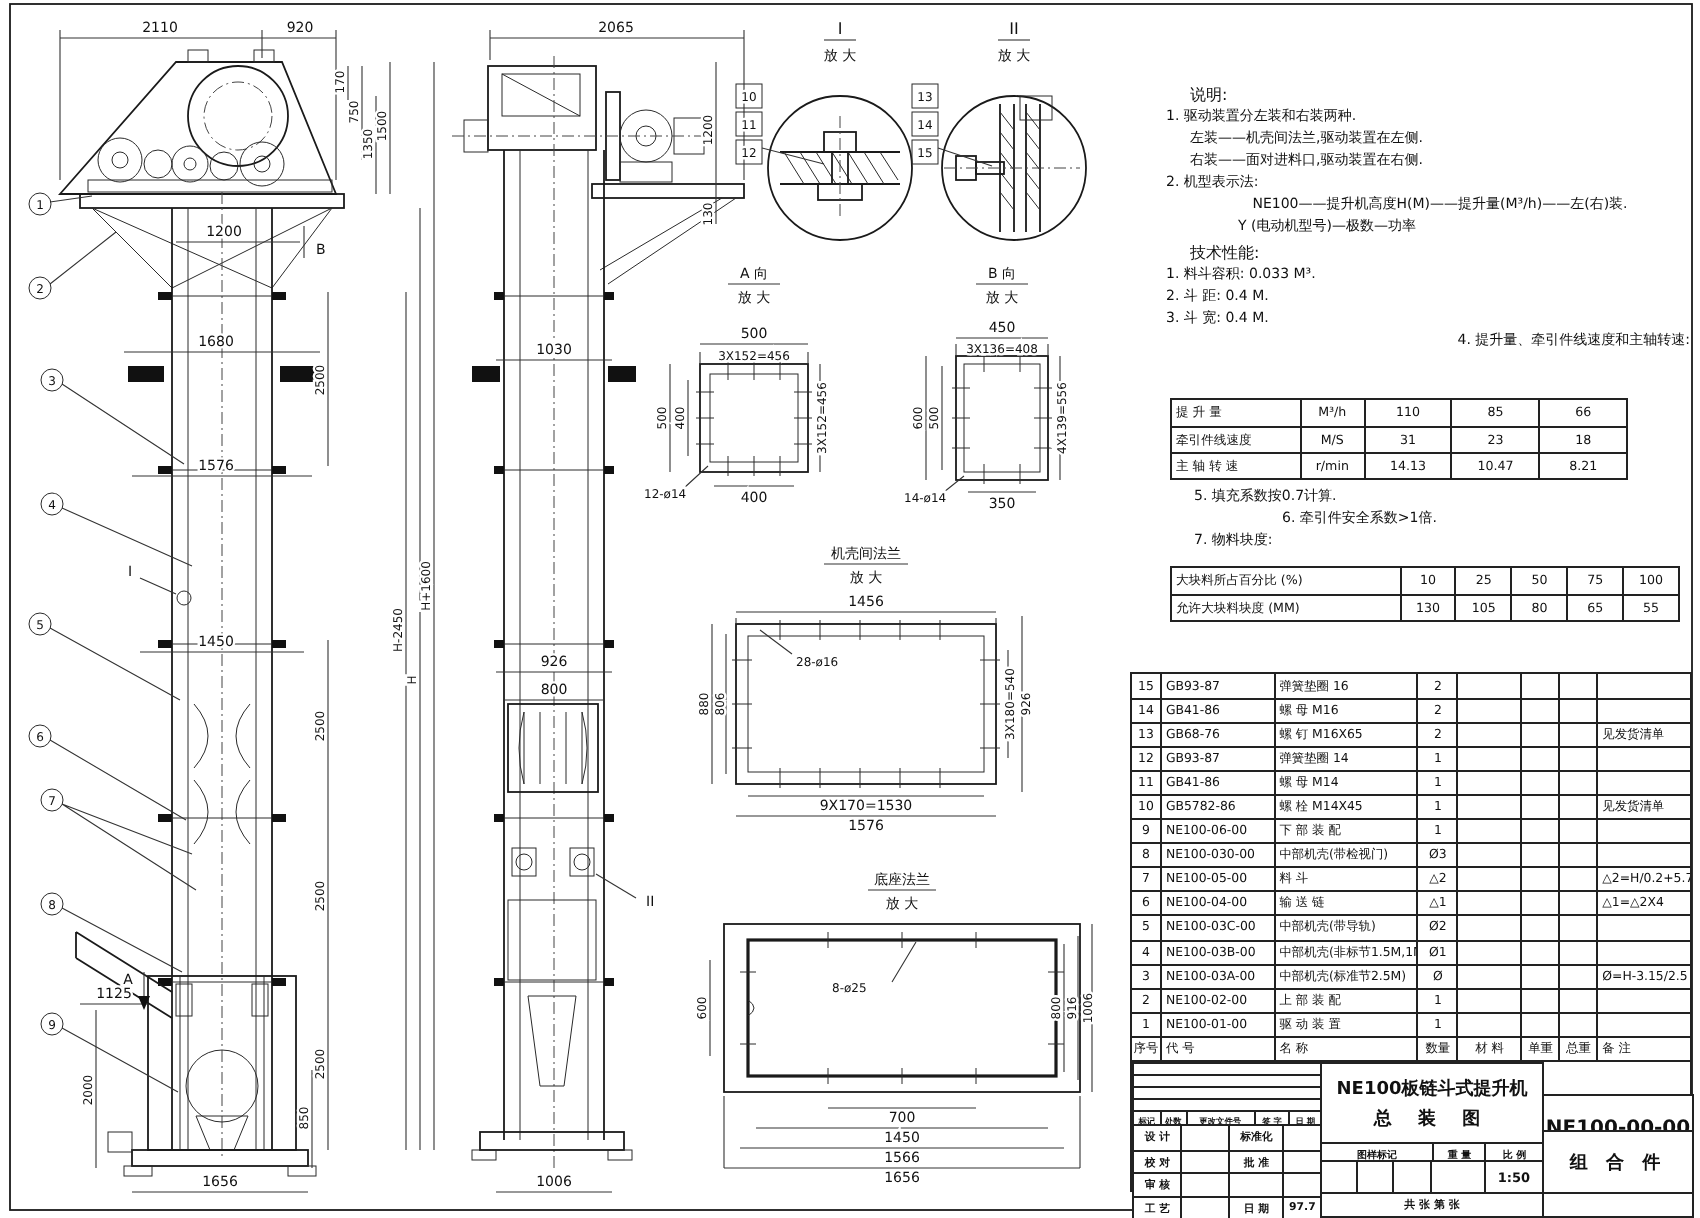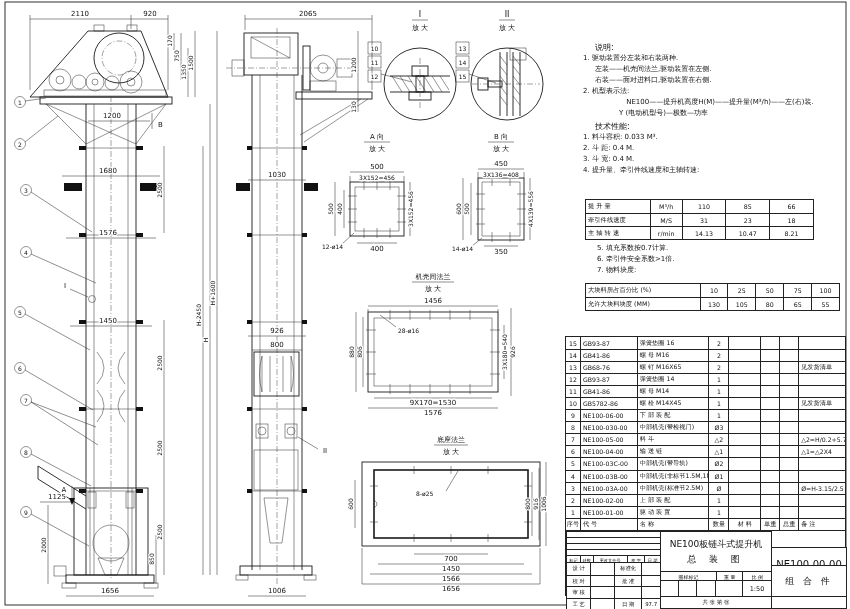--- a/index.html
+++ b/index.html
@@ -18,21 +18,21 @@
   svg text.st{text-anchor:start;}
   .notes{position:absolute;font-size:7px;line-height:11px;color:#111;white-space:nowrap;}
   .note-line.head{font-size:8px;padding-top:2px;}
   .dtable{position:absolute;box-sizing:border-box;border:1px solid #222;background:#fff;}
   .dtable .tr{display:flex;box-sizing:border-box;border-top:1px solid #222;height:var(--rh,12px);}
   .dtable .tr:first-child{border-top:none;}
   .dtable .td{box-sizing:border-box;border-left:1px solid #222;overflow:hidden;white-space:nowrap;
               padding:0 2px;display:flex;align-items:center;justify-content:center;}
   .dtable .td:first-child{border-left:none;}
   .tb{position:absolute;left:565px;top:530px;width:281px;height:66px;box-sizing:border-box;
-      border:1px solid #222;background:#fff;}
+      border:1px solid #222;background:#fff;font-weight:bold;}
   .tb .cell{position:absolute;box-sizing:border-box;border:1px solid #222;overflow:hidden;
             display:flex;align-items:center;justify-content:center;white-space:nowrap;background:#fff;}
 </style>
 </head>
 <body>
 
 <div class="sheet">
 
 <svg width="850" height="609" viewBox="0 0 850 609">
   <rect x="5" y="2" width="841" height="603" class="ol"></rect>
@@ -316,21 +316,21 @@
       <div class="note-line" style="padding-left: 0px;">1. 驱动装置分左装和右装两种.</div>
       <div class="note-line" style="padding-left: 12px;">左装——机壳间法兰,驱动装置在左侧.</div>
       <div class="note-line" style="padding-left: 12px;">右装——面对进料口,驱动装置在右侧.</div>
       <div class="note-line" style="padding-left: 0px;">2. 机型表示法:</div>
       <div class="note-line" style="padding-left: 12px; text-align: center;">NE100——提升机高度H(M)——提升量(M³/h)——左(右)装.</div>
       <div class="note-line" style="padding-left: 36px;">Y (电动机型号)—极数—功率</div>
       <div class="note-line head" style="padding-left: 12px;">技术性能:</div>
       <div class="note-line" style="padding-left: 0px;">1. 料斗容积: 0.033 M³.</div>
       <div class="note-line" style="padding-left: 0px;">2. 斗  距: 0.4 M.</div>
       <div class="note-line" style="padding-left: 0px;">3. 斗  宽: 0.4 M.</div>
-      <div class="note-line" style="padding-left: 0px;">4. 提升量、牵引件线速度和主轴转速:</div>
+      <div class="note-line" style="padding-left: 0px; text-align: right;">4. 提升量、牵引件线速度和主轴转速:</div>
     </div>
 
   <div class="dtable" style="left:585px;top:199px;width:229px;--rh:13px;font-size:6.3px;">
       <div class="tr">
         <div class="td" style="width: 64px; justify-content: flex-start;">提 升 量</div>
         <div class="td" style="width: 32px;">M³/h</div>
         <div class="td" style="width: 44px;">110</div>
         <div class="td" style="width: 44px;">85</div>
         <div class="td" style="width: 44px;">66</div>
       </div>
@@ -345,21 +345,21 @@
         <div class="td" style="width: 64px; justify-content: flex-start;">主 轴 转 速</div>
         <div class="td" style="width: 32px;">r/min</div>
         <div class="td" style="width: 44px;">14.13</div>
         <div class="td" style="width: 44px;">10.47</div>
         <div class="td" style="width: 44px;">8.21</div>
       </div>
     </div>
 
   <div class="notes" style="left:597px;top:243px;width:240px;">
       <div class="note-line" style="padding-left: 0px;">5. 填充系数按0.7计算.</div>
-      <div class="note-line" style="padding-left: 0px;">6. 牵引件安全系数&gt;1倍.</div>
+      <div class="note-line" style="padding-left: 0px; margin-left: 44px;">6. 牵引件安全系数&gt;1倍.</div>
       <div class="note-line" style="padding-left: 0px;">7. 物料块度:</div>
     </div>
 
   <div class="dtable" style="left:585px;top:283px;width:255px;--rh:13px;font-size:6.3px;">
       <div class="tr">
         <div class="td" style="width: 114px; justify-content: flex-start;">大块料所占百分比 (%)</div>
         <div class="td" style="width: 28px;">10</div>
         <div class="td" style="width: 28px;">25</div>
         <div class="td" style="width: 28px;">50</div>
         <div class="td" style="width: 28px;">75</div>

